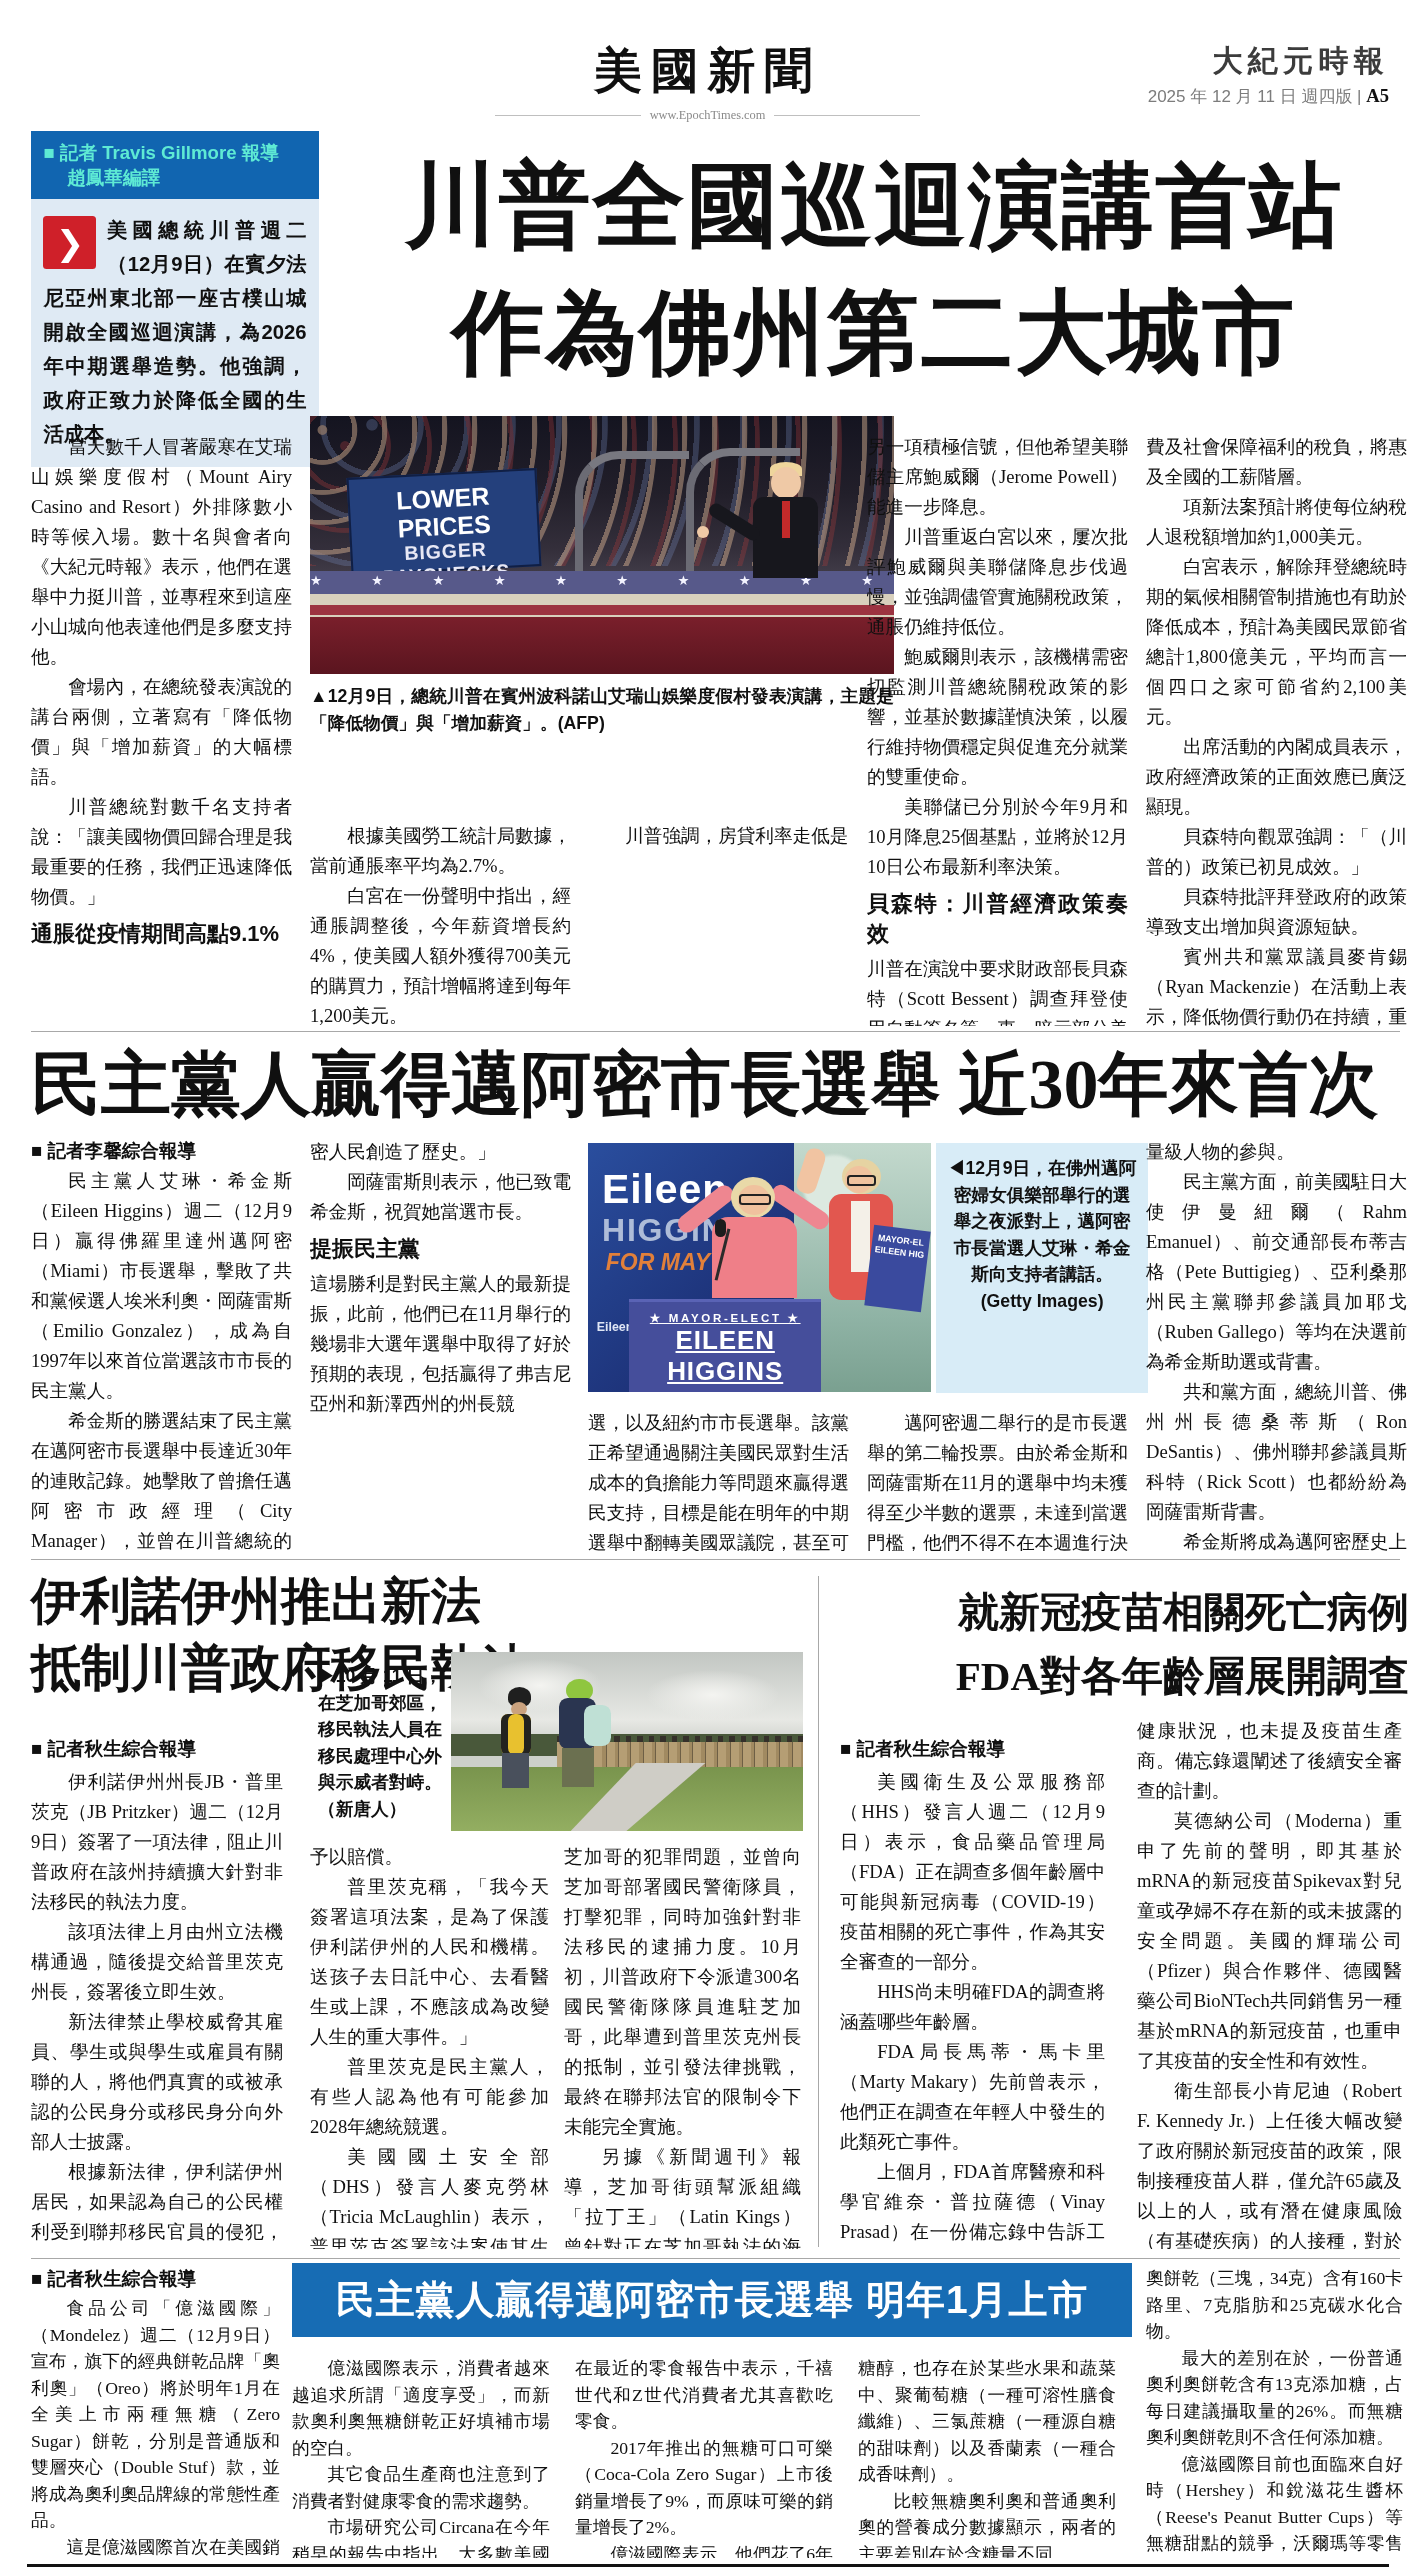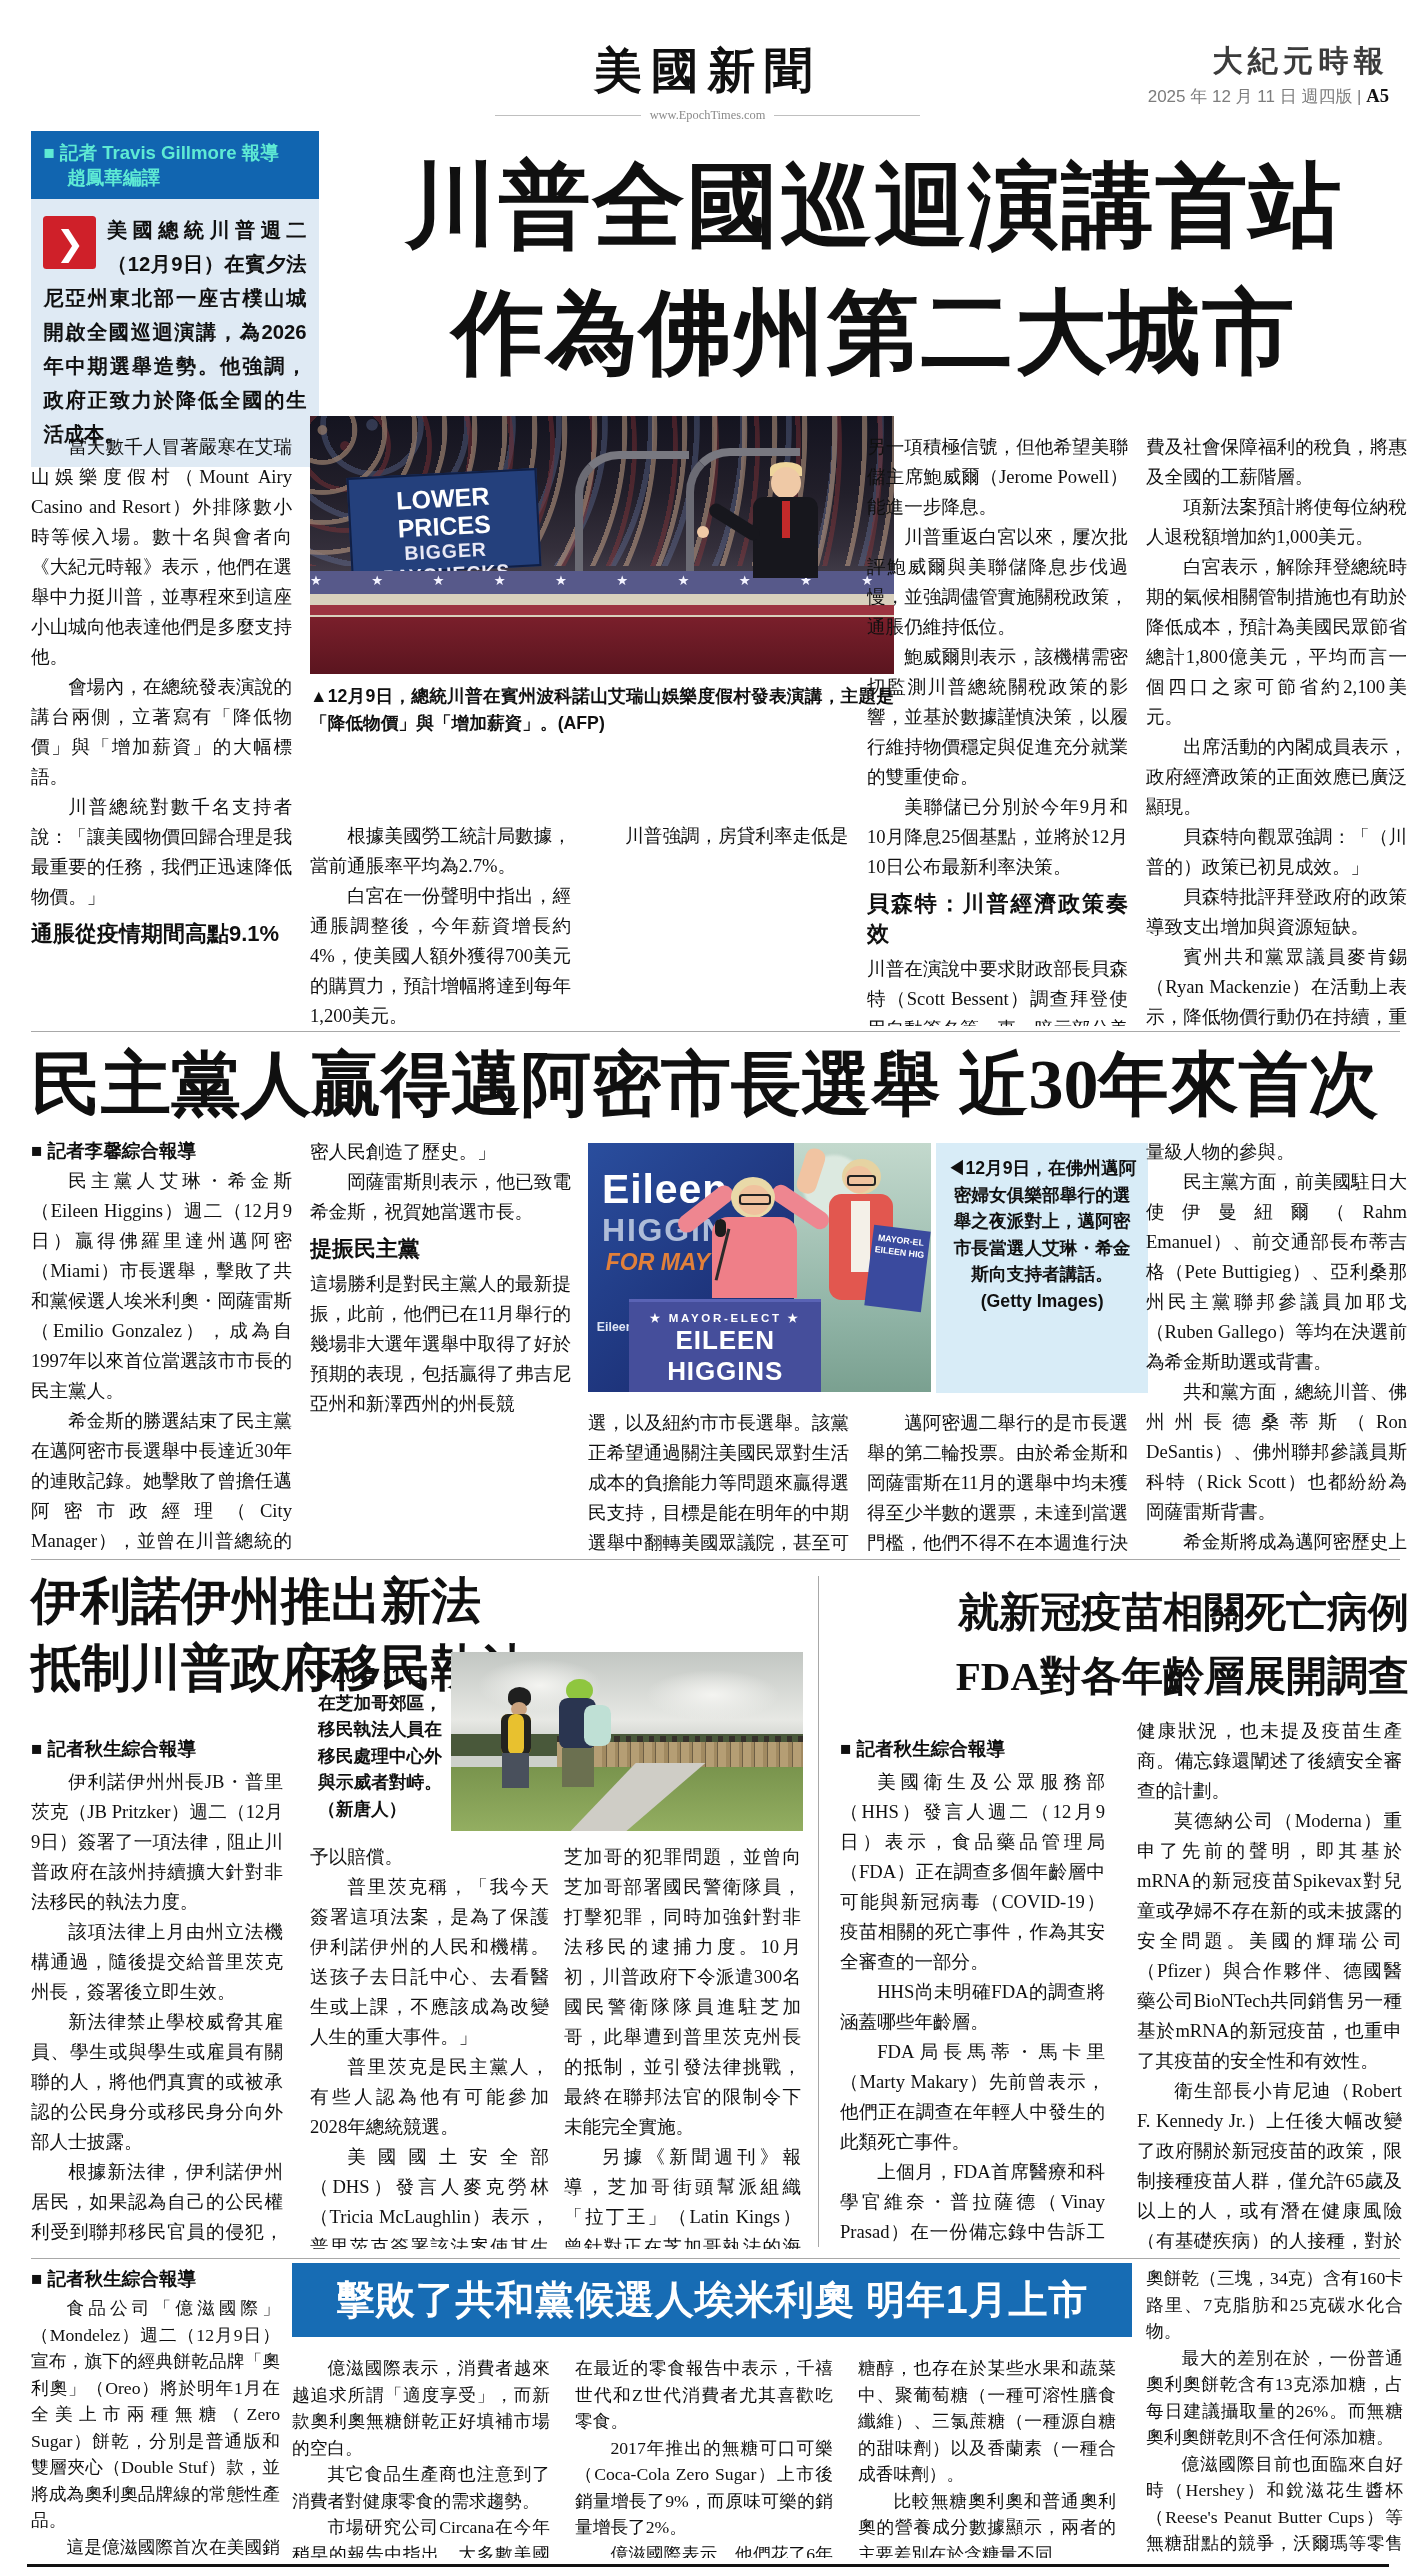--- a/index.html
+++ b/index.html
@@ -63,21 +63,21 @@
   .ph1 .tie{position:absolute;width:8px;height:37px;background:#c22a2a;}
   .ph1 .arm{position:absolute;width:57px;height:14px;background:#17171d;border-radius:7px;transform:rotate(32deg);}
   .ph1 .hand{position:absolute;width:12.4px;height:12.4px;border-radius:50%;background:#efc9a6;}
   .ph2{background:linear-gradient(135deg,#2a4e9e 0%,#1c3076 55%,#152354 100%);}
   .ph2 .screen{position:absolute;right:0;top:0;width:40%;height:100%;background:linear-gradient(180deg,#c3d9cd,#8fb3a5 70%,#7aa090);}
   .ph2 .blob{position:absolute;border-radius:50%;filter:blur(1.8px);}
   .ph2 .t-eileen{position:absolute;left:14px;top:23px;color:#fff;font-family:"Liberation Sans",sans-serif;font-weight:900;font-size:41px;letter-spacing:0.9px;}
   .ph2 .t-higgins{position:absolute;left:14px;top:69px;color:#aebcd8;font-family:"Liberation Sans",sans-serif;font-weight:900;font-size:32px;letter-spacing:1.8px;}
   .ph2 .t-formay{position:absolute;left:17.7px;top:106px;color:#e2803a;font-family:"Liberation Sans",sans-serif;font-weight:900;font-size:23px;font-style:italic;}
   .ph2 .t-url{position:absolute;left:8.8px;bottom:58px;color:#dfe6f5;font-family:"Liberation Sans",sans-serif;font-weight:700;font-size:12.4px;}
-  .ph2 .podium{position:absolute;left:12%;bottom:0;width:56%;height:36%;background:#454e9b;border-top:3.5px solid #5a63b5;text-align:center;color:#fff;font-family:"Liberation Sans",sans-serif;}
+  .ph2 .podium{position:absolute;left:12%;bottom:0;width:56%;height:36%;background:#454e9b;border-top:3.5px solid #5a63b5;text-align:center;color:#fff;font-family:"Liberation Sans",sans-serif;text-decoration:underline;}
   .ph2 .podium .p1{font-size:11.5px;letter-spacing:2.7px;margin-top:8.8px;font-weight:700;}
   .ph2 .podium .p2{font-size:26px;font-weight:900;letter-spacing:0.9px;}
   .ph2 .w-hair{position:absolute;width:44px;height:41px;border-radius:50%;background:#e9d9a8;}
   .ph2 .w-face{position:absolute;width:32px;height:30px;border-radius:50%;background:#f0c29e;}
   .ph2 .w-glasses{position:absolute;width:28px;height:7px;border:2.7px solid #222;border-radius:3.5px;background:transparent;}
   .ph2 .w-top{position:absolute;width:85px;height:81px;border-radius:16px 16px 0 0;background:#ef7f88;}
   .ph2 .w-arm{position:absolute;width:65px;height:17.7px;border-radius:8.8px;background:#ee8690;}
   .ph2 .mini-sign{position:absolute;background:#3a4a9e;color:#fff;font-family:"Liberation Sans",sans-serif;font-weight:800;
       transform:rotate(7deg);text-align:center;padding-top:7px;font-size:8.8px;line-height:11.5px;}
   .ph3{background:linear-gradient(180deg,#c2c6c2 0%,#e7e8e4 38%,#cdd0ca 52%);}
@@ -338,21 +338,21 @@
   <div class="col cont" style="left:1137px;top:1716px;width:265px;height:533px;">
     <div class="cont">
         <p>健康狀況，也未提及疫苗生產商。備忘錄還闡述了後續安全審查的計劃。</p>
         <p>莫德納公司（Moderna）重申了先前的聲明，即其基於mRNA的新冠疫苗Spikevax對兒童或孕婦不存在新的或未披露的安全問題。美國的輝瑞公司（Pfizer）與合作夥伴、德國醫藥公司BioNTech共同銷售另一種基於mRNA的新冠疫苗，也重申了其疫苗的安全性和有效性。</p>
         <p>衛生部長小肯尼迪（Robert F. Kennedy Jr.）上任後大幅改變了政府關於新冠疫苗的政策，限制接種疫苗人群，僅允許65歲及以上的人，或有潛在健康風險（有基礎疾病）的人接種，對於其他（感染後風險不太高但）想接種的人，則必須先經過醫師諮詢才能獲得疫苗。◇</p>
       </div>
   </div>
 
   <div class="abs divider" style="left:31px;top:2258px;width:1369px;"></div>
 
-  <div class="abs banner">擊敗了共和黨候選人埃米利奧 明年1月上市</div>
+  <div class="abs banner">民主黨人贏得邁阿密市長選舉 明年1月上市</div>
   <div class="abs reporter" style="left:31px;top:2266px;">■ 記者秋生綜合報導</div>
 
   <div class="col colsm" style="left:31px;top:2295px;width:249px;height:264px;">
     <div>
         <p>食品公司「億滋國際」（Mondelez）週二（12月9日）宣布，旗下的經典餅乾品牌「奧利奧」（Oreo）將於明年1月在全美上市兩種無糖（Zero Sugar）餅乾，分別是普通版和雙層夾心（Double Stuf）款，並將成為奧利奧品牌線的常態性產品。</p>
         <p>這是億滋國際首次在美國銷售無糖奧利奧餅乾。之前，此款無糖奧利奧餅乾已經在歐洲和印度銷售。</p>
       </div>
   </div>
   <div class="col colsm" style="left:292px;top:2355px;width:258px;height:203px;">
     <div>

